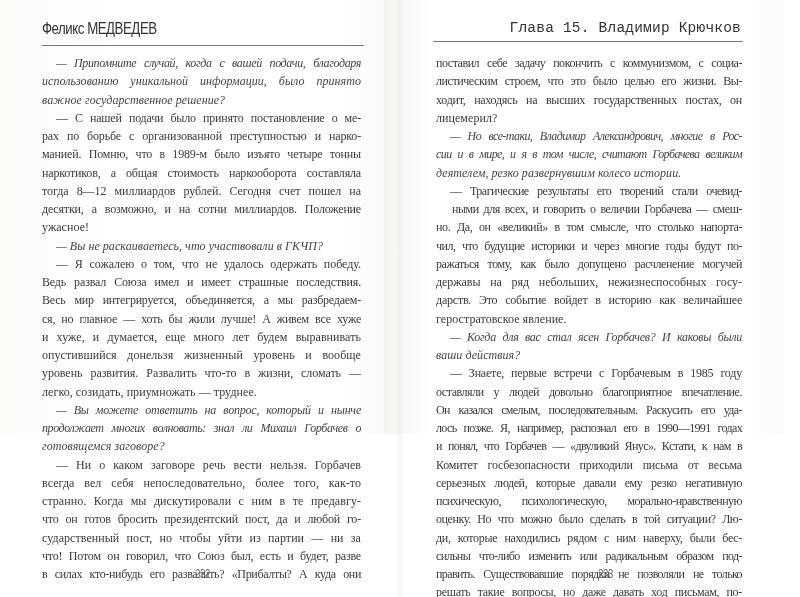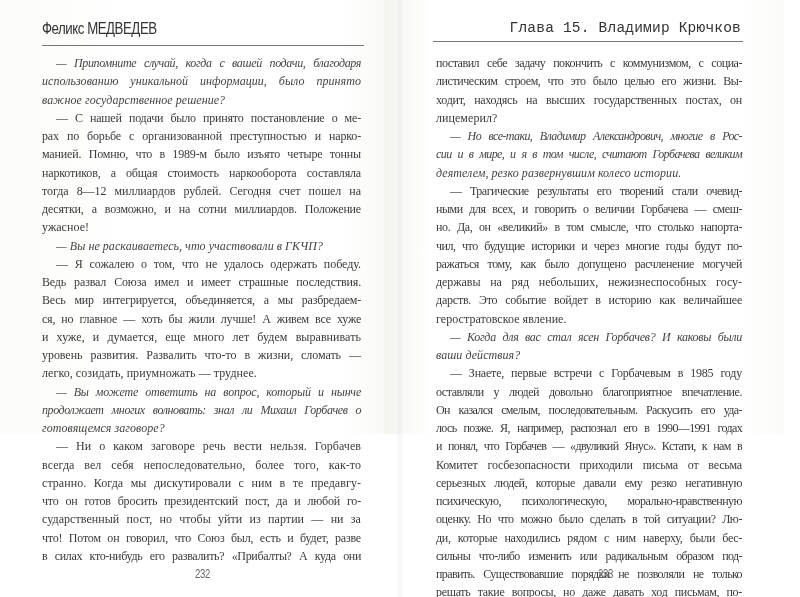--- a/index.html
+++ b/index.html
@@ -58,20 +58,21 @@
         <div class="line" style="letter-spacing: -0.17px;">наркотиков, а общая стоимость наркооборота составляла</div>
         <div class="line" style="letter-spacing: -0.039px;">тогда 8—12 миллиардов рублей. Сегодня счет пошел на</div>
         <div class="line" style="letter-spacing: -0.189px;">десятки, а возможно, и на сотни миллиардов. Положение</div>
         <div class="line last">ужасное!</div>
         <div class="line italic indent last">— Вы не раскаиваетесь, что участвовали в ГКЧП?</div>
         <div class="line indent" style="letter-spacing: -0.04px;">— Я сожалею о том, что не удалось одержать победу.</div>
         <div class="line" style="letter-spacing: -0.154px;">Ведь развал Союза имел и имеет страшные последствия.</div>
         <div class="line" style="letter-spacing: -0.222px;">Весь мир интегрируется, объединяется, а мы разбредаем-</div>
         <div class="line" style="letter-spacing: -0.208px;">ся, но главное — хоть бы жили лучше! А живем все хуже</div>
         <div class="line">и хуже, и думается, еще много лет будем выравнивать</div>
+        <div class="line">опустившийся донельзя жизненный уровень и вообще</div>
         <div class="line" style="letter-spacing: -0.057px;">уровень развития. Развалить что-то в жизни, сломать —</div>
         <div class="line last">легко, созидать, приумножать — труднее.</div>
         <div class="line italic indent" style="letter-spacing: -0.213px;">— Вы можете ответить на вопрос, который и нынче</div>
         <div class="line italic" style="letter-spacing: -0.407px;">продолжает многих волновать: знал ли Михаил Горбачев о</div>
         <div class="line italic last">готовящемся заговоре?</div>
         <div class="line indent">— Ни о каком заговоре речь вести нельзя. Горбачев</div>
         <div class="line">всегда вел себя непоследовательно, более того, как-то</div>
         <div class="line">странно. Когда мы дискутировали с ним в те предавгу-</div>
         <div class="line" style="letter-spacing: -0.182px;">что он готов бросить президентский пост, да и любой го-</div>
         <div class="line">сударственный пост, но чтобы уйти из партии — ни за</div>
@@ -85,21 +86,21 @@
     <div class="rule rule-right"></div>
     <div class="text-block tb-right" id="right-text">
         <div class="line" style="letter-spacing: -0.463px;">поставил себе задачу покончить с коммунизмом, с социа-</div>
         <div class="line" style="letter-spacing: -0.434px;">листическим строем, что это было целью его жизни. Вы-</div>
         <div class="line" style="letter-spacing: -0.269px;">ходит, находясь на высших государственных постах, он</div>
         <div class="line last">лицемерил?</div>
         <div class="line italic indent" style="letter-spacing: -0.596px;">— Но все-таки, Владимир Александрович, многие в Рос-</div>
         <div class="line italic" style="letter-spacing: -0.589px;">сии и в мире, и я в том числе, считают Горбачева великим</div>
         <div class="line italic last">деятелем, резко развернувшим колесо истории.</div>
         <div class="line indent" style="letter-spacing: -0.49px;">— Трагические результаты его творений стали очевид-</div>
-        <div class="line" style="letter-spacing: -0.434px;">ными для всех, и говорить о величии Горбачева — смеш-</div>
+        <div class="line" style="letter-spacing: -0.434px; margin-left: 16px;">ными для всех, и говорить о величии Горбачева — смеш-</div>
         <div class="line" style="letter-spacing: -0.382px;">но. Да, он «великий» в том смысле, что столько напорта-</div>
         <div class="line" style="letter-spacing: -0.509px;">чил, что будущие историки и через многие годы будут по-</div>
         <div class="line" style="letter-spacing: -0.404px;">ражаться тому, как было допущено расчленение могучей</div>
         <div class="line" style="letter-spacing: -0.042px;">державы на ряд небольших, нежизнеспособных госу-</div>
         <div class="line" style="letter-spacing: -0.216px;">дарств. Это событие войдет в историю как величайшее</div>
         <div class="line last">геростратовское явление.</div>
         <div class="line italic indent" style="letter-spacing: -0.265px;">— Когда для вас стал ясен Горбачев? И каковы были</div>
         <div class="line italic last">ваши действия?</div>
         <div class="line indent" style="letter-spacing: -0.204px;">— Знаете, первые встречи с Горбачевым в 1985 году</div>
         <div class="line" style="letter-spacing: -0.453px;">оставляли у людей довольно благоприятное впечатление.</div>

